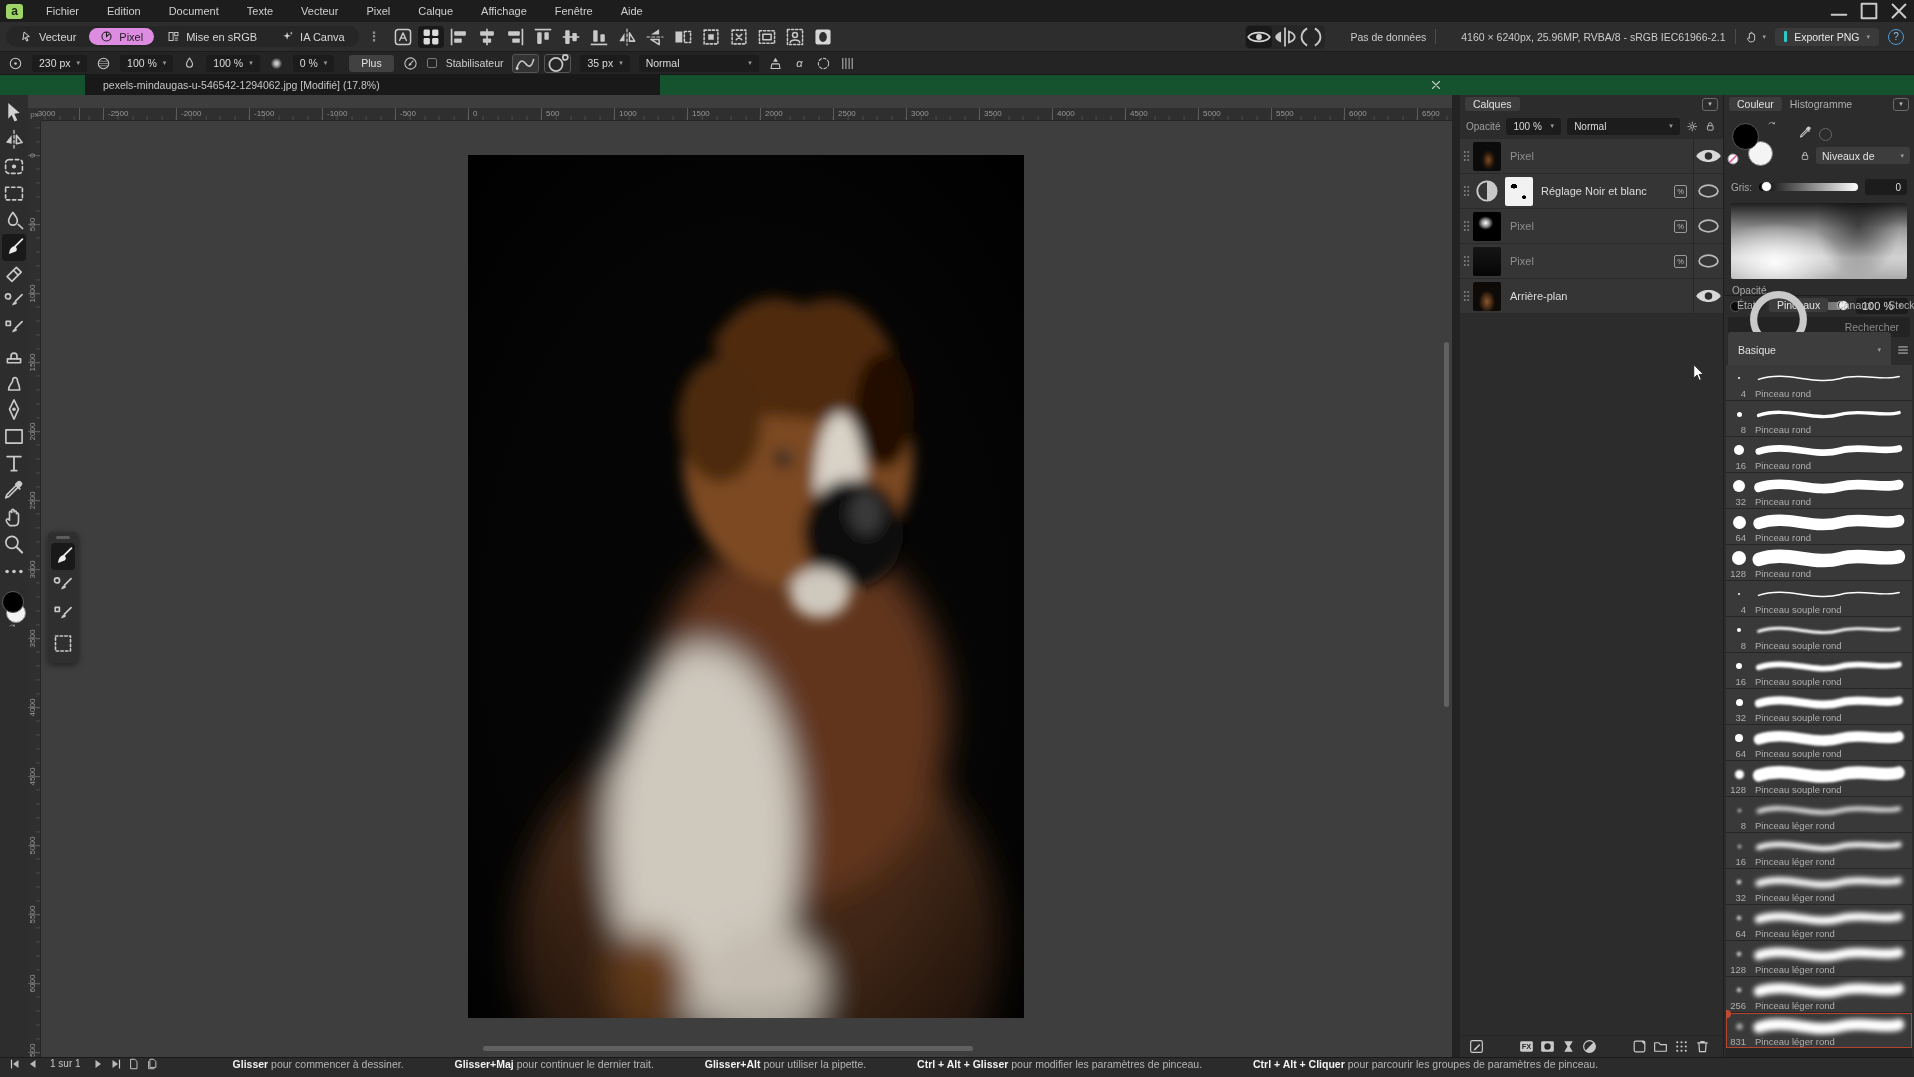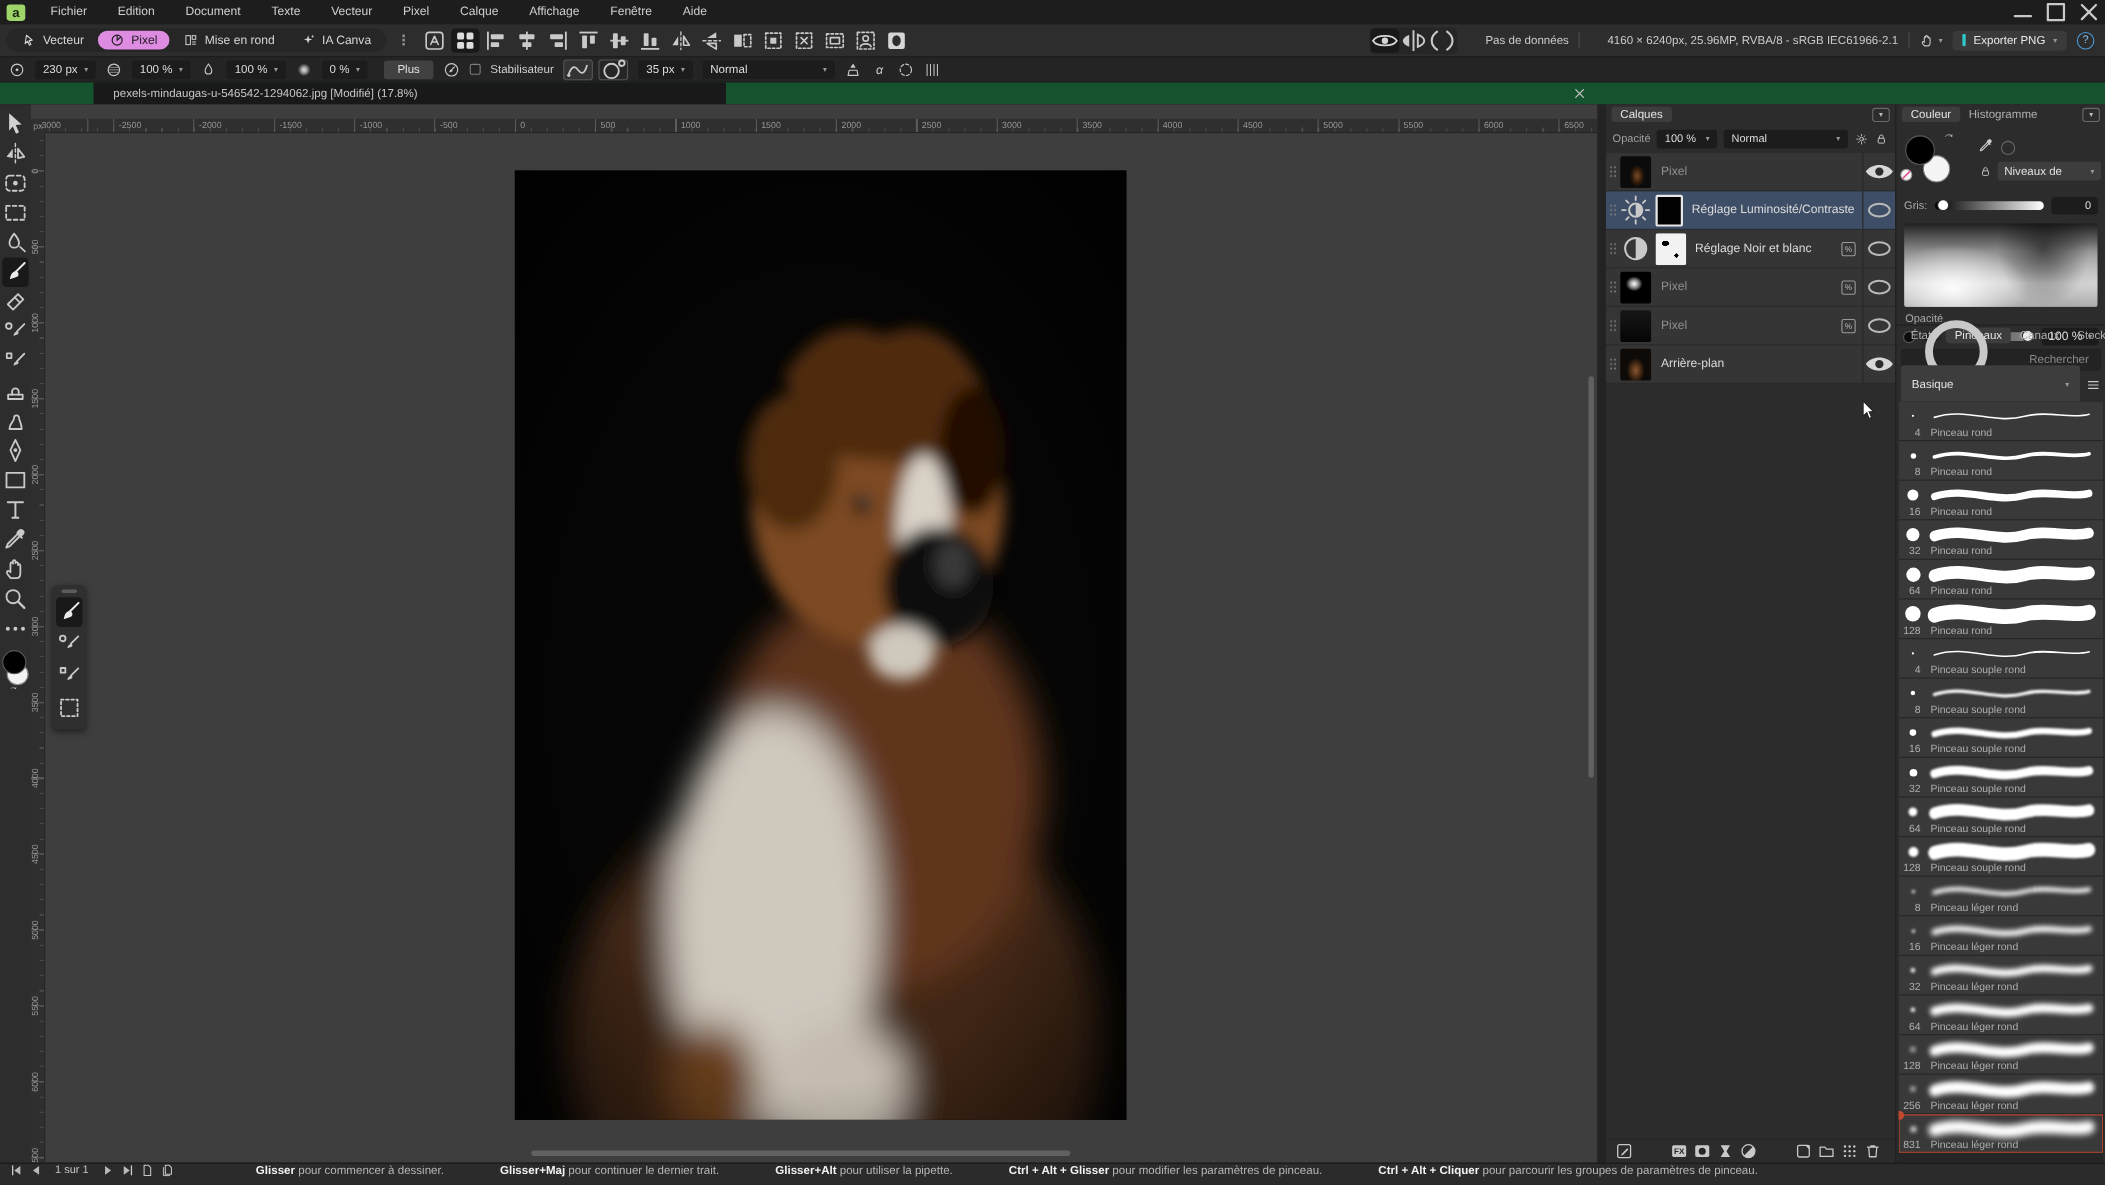--- a/index.html
+++ b/index.html
@@ -256,21 +256,21 @@
         <span>Pixel</span>
       </div>
       <div class="pbtn">
         <span class="pic">
           <svg viewBox="0 0 16 16" style="width:100%;height:100%" fill="none" stroke="currentColor" stroke-width="1.1">
             <rect x="2.5" y="3" width="5" height="10"></rect>
             <rect x="9.5" y="3" width="4" height="4"></rect>
             <path d="M9.5 10h4M9.5 12.5h4"></path>
           </svg>
         </span>
-        <span>Mise en rond</span>
+        <span>Mise en sRGB</span>
       </div>
       <div class="pbtn">
         <span class="pic">
           <svg viewBox="0 0 16 16" style="width:100%;height:100%">
             <path d="M7.5 2.5l1.1 3.6 3.6 1.1-3.6 1.1-1.1 3.6-1.1-3.6-3.6-1.1 3.6-1.1z" fill="currentColor"></path>
             <path d="M12.6 1.8l.5 1.5 1.5.5-1.5.5-.5 1.5-.5-1.5-1.5-.5 1.5-.5z" fill="currentColor"></path>
           </svg>
         </span>
         <span>IA Canva</span>
       </div>
@@ -810,40 +810,20 @@
 
     <span class="lname">Pixel</span>
 
     <span class="leye">
             <svg viewBox="0 0 20 13" style="width:100%;height:100%">
               <path d="M1.5 6.5C5 1 15 1 18.5 6.5 15 12 5 12 1.5 6.5z" fill="#d8d8d8"></path>
               <circle cx="10" cy="6.5" r="2.6" fill="#2e2e2e"></circle>
             </svg>
           </span>
   </div>
-        <div class="lrow selected">
-    <span class="lgrip"></span>
-    <span class="lcell">
-            <svg viewBox="0 0 18 18" fill="none" stroke="#c9c9c9" stroke-width="1.1" stroke-linecap="round" stroke-linejoin="round" style="width:100%;height:100%">
-              <circle cx="9" cy="9" r="3.6"></circle>
-              <path d="M9 5.4a3.6 3.6 0 0 1 0 7.2z" fill="#c9c9c9" stroke="none"></path>
-              <path d="M9 1.6v1.9M9 14.5v1.9M1.6 9h1.9M14.5 9h1.9M3.8 3.8l1.3 1.3M12.9 12.9l1.3 1.3M14.2 3.8l-1.3 1.3M5.1 12.9l-1.3 1.3" stroke-width="1"></path>
-            </svg>
-          </span>
-    <span class="lmask">
-            <span class="th mask-black" style="display: block;"></span>
-          </span>
-    <span class="lname">Réglage Luminosité/Contraste</span>
-
-    <span class="leye">
-            <svg viewBox="0 0 20 13" style="width:100%;height:100%">
-              <ellipse cx="10" cy="6.5" rx="6.5" ry="4" fill="none" stroke="#b9b9b9" stroke-width="1.2"></ellipse>
-            </svg>
-          </span>
-  </div>
         <div class="lrow">
     <span class="lgrip"></span>
     <span class="lcell">
             <svg viewBox="0 0 18 18" fill="none" stroke="#c9c9c9" stroke-width="1.1" stroke-linecap="round" stroke-linejoin="round" style="width:100%;height:100%">
               <circle cx="9" cy="9" r="5.8"></circle>
               <path d="M9 3.2a5.8 5.8 0 0 1 0 11.6z" fill="#c9c9c9" stroke="none"></path>
             </svg>
           </span>
     <span class="lmask">
             <span class="th mask-blobs" style="display: block;"></span>

